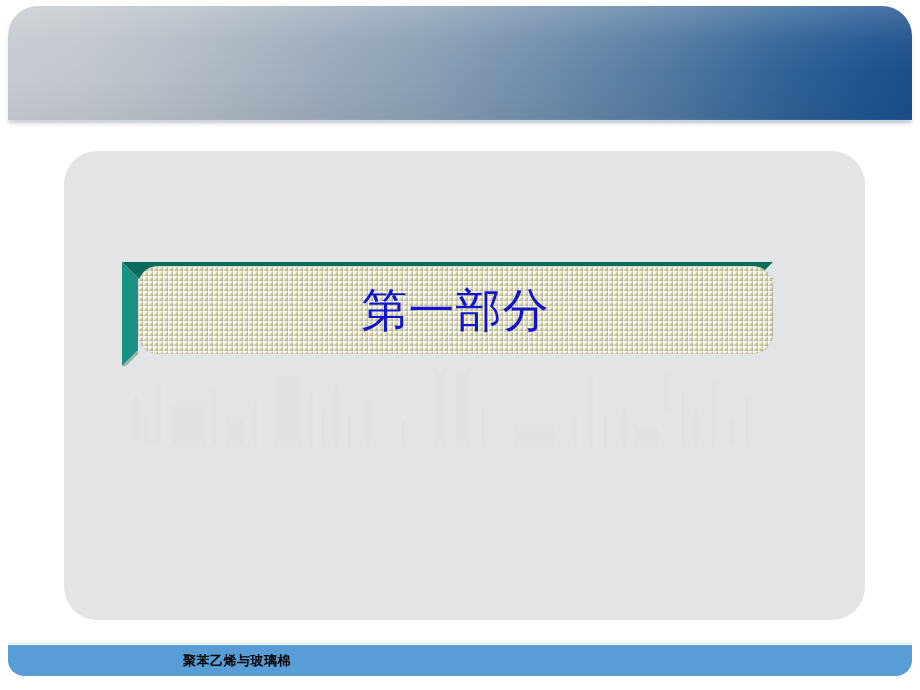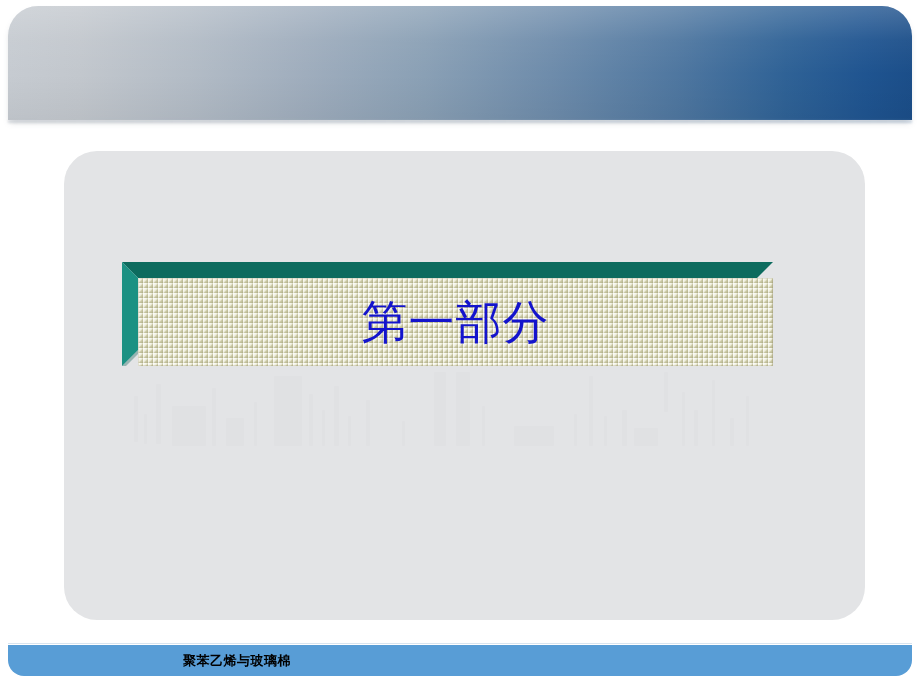--- a/index.html
+++ b/index.html
@@ -103,21 +103,21 @@
   }
   .plaque svg {
     position: absolute;
     left: 0;
     top: 0;
     display: block;
   }
   .plaque-face {
     position: absolute;
     left: 16px;
-    top: 16px;
+    top: 4px;
     width: 635px;
     height: 88px;
     background-color: #e8e7cf;
     background-image:
       linear-gradient(135deg,
         rgba(255,255,255,0.85) 0%,
         rgba(255,255,255,0.30) 38%,
         rgba(181,178,135,0.00) 50%,
         rgba(174,171,126,0.42) 62%,
         rgba(160,157,112,0.55) 100%),
@@ -127,20 +127,21 @@
         rgba(255,255,255,0.0) 3px,
         rgba(150,147,104,0.30) 5px),
       linear-gradient(to bottom,
         rgba(255,255,255,0.55) 0px,
         rgba(255,255,255,0.0) 2px,
         rgba(255,255,255,0.0) 3px,
         rgba(150,147,104,0.30) 5px);
     background-size: 5px 5px, 5px 5px, 5px 5px;
     box-shadow: inset 0 0 0 1px rgba(150,148,108,0.25);
     overflow: hidden;
+    border-radius: 20px;
   }
   .plaque-title {
     position: absolute;
     left: 0;
     top: 0;
     width: 100%;
     height: 100%;
     display: flex;
     align-items: center;
     justify-content: center;

